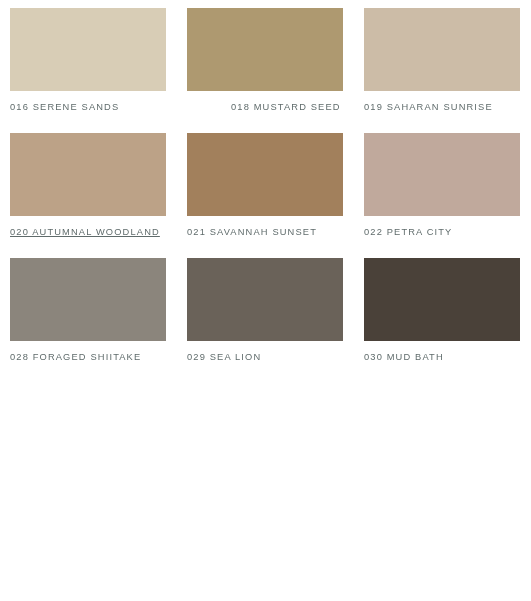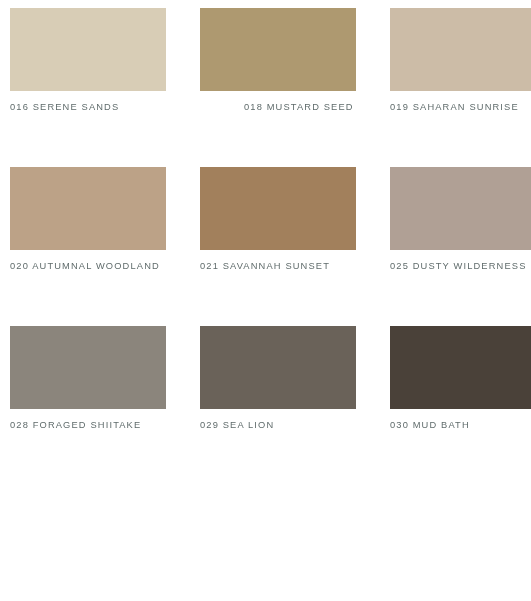--- a/index.html
+++ b/index.html
@@ -16,21 +16,20 @@
   #palette-grid {
     box-sizing: border-box;
     width: 466px;
     height: 601px;
     padding: 8px 11px 0 10px;
     display: grid;
     grid-template-columns: repeat(3, 156px);
     grid-template-rows: repeat(5, 125px);
     column-gap: 21px;
     row-gap: 0px;
-    gap: 34px;
   }
   .swatch-cell {
     display: flex;
     flex-direction: column;
     align-items: flex-start;
   }
   .swatch-chip {
     width: 156px;
     height: 83px;
     display: block;
@@ -59,29 +58,29 @@
     <div class="swatch-cell">
       <div class="swatch-chip" style="background-color: rgb(174, 153, 112);"></div>
       <div class="swatch-label" style="color: rgb(95, 107, 107); margin-left: 44px;">018 MUSTARD SEED</div>
     </div>
     <div class="swatch-cell">
       <div class="swatch-chip" style="background-color: rgb(204, 188, 167);"></div>
       <div class="swatch-label" style="color: rgb(95, 107, 107);">019 SAHARAN SUNRISE</div>
     </div>
     <div class="swatch-cell">
       <div class="swatch-chip" style="background-color: rgb(188, 162, 135);"></div>
-      <div class="swatch-label" style="color: rgb(95, 107, 107);">020 AUTUMNAL WOODLAND</div>
+      <div class="swatch-label" style="color: rgb(95, 107, 107); text-decoration: underline;">020 AUTUMNAL WOODLAND</div>
     </div>
     <div class="swatch-cell">
       <div class="swatch-chip" style="background-color: rgb(162, 128, 92);"></div>
       <div class="swatch-label" style="color: rgb(95, 107, 107); text-align: center;">021 SAVANNAH SUNSET</div>
     </div>
     <div class="swatch-cell">
-      <div class="swatch-chip" style="background-color: rgb(176, 160, 149);"></div>
-      <div class="swatch-label" style="color: rgb(95, 107, 107);">025 DUSTY WILDERNESS</div>
+      <div class="swatch-chip" style="background-color: rgb(192, 169, 156);"></div>
+      <div class="swatch-label" style="color: rgb(95, 107, 107);">022 PETRA CITY</div>
     </div>
     <div class="swatch-cell">
       <div class="swatch-chip" style="background-color: rgb(139, 133, 124);"></div>
       <div class="swatch-label" style="color: rgb(95, 107, 107);">028 FORAGED SHIITAKE</div>
     </div>
     <div class="swatch-cell">
       <div class="swatch-chip" style="background-color: rgb(106, 98, 89);"></div>
       <div class="swatch-label" style="color: rgb(95, 107, 107);">029 SEA LION</div>
     </div>
     <div class="swatch-cell">

